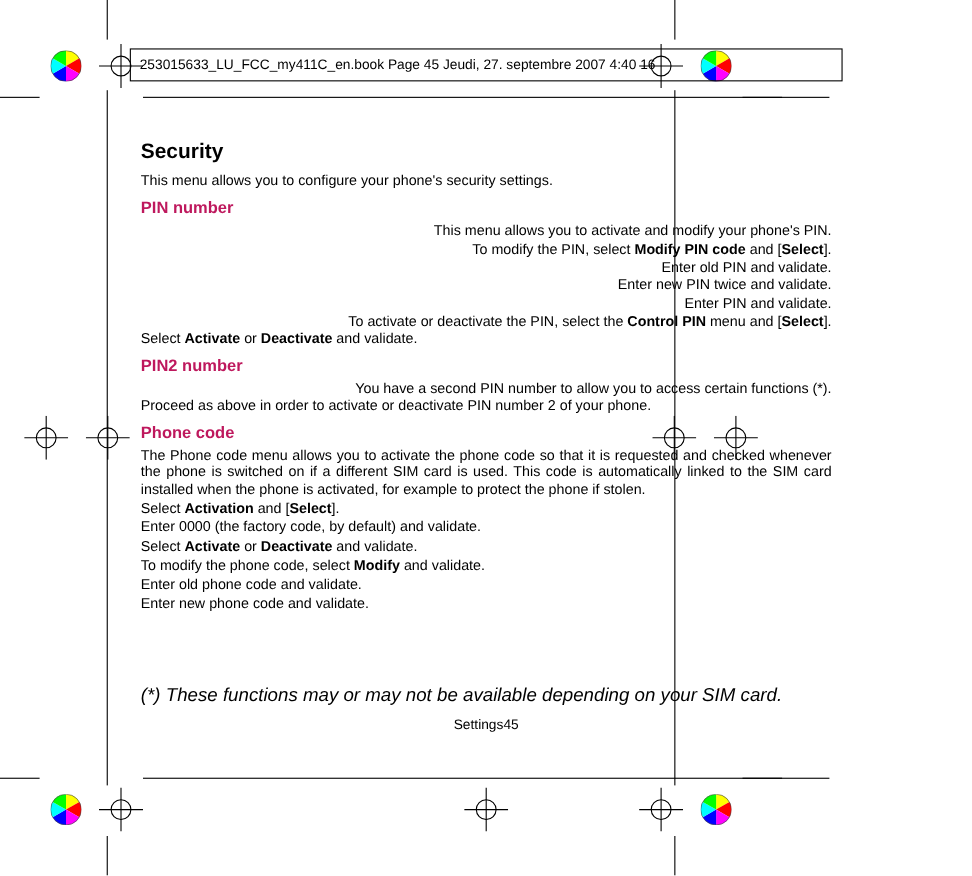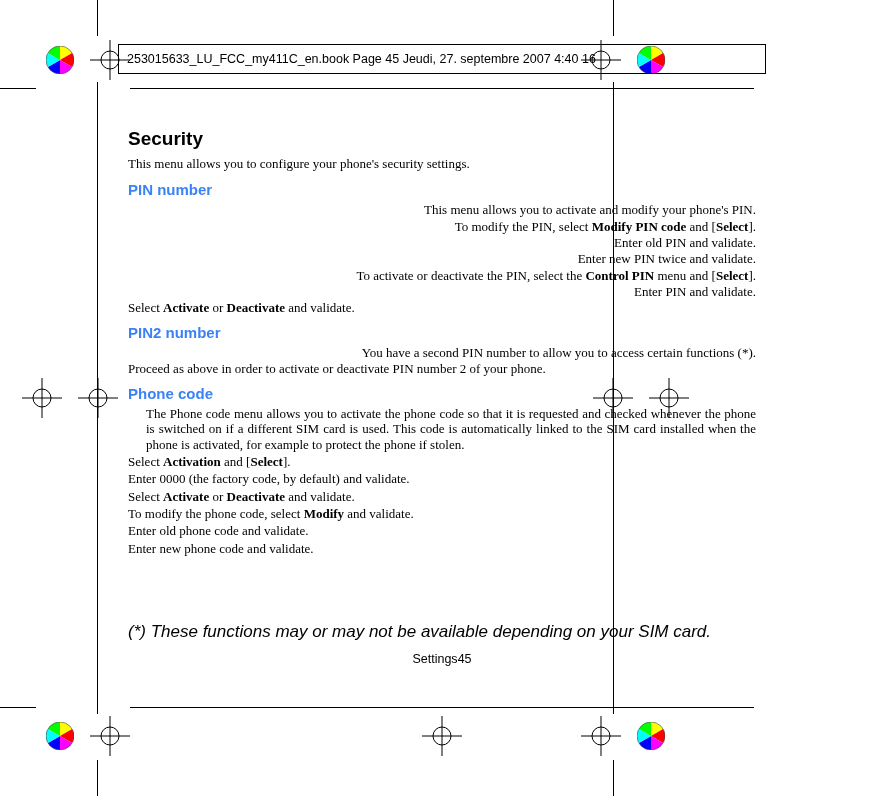--- a/index.html
+++ b/index.html
@@ -16,23 +16,23 @@
   .hline { position: absolute; height: 1px; background: #000; }
   .vline { position: absolute; width: 1px; background: #000; }
 
   
   .header-box { position: absolute; left: 118px; top: 44px; width: 648px; height: 30px; border: 1px solid #000; display: flex; align-items: center; padding: 0 8px; font-size: 12.5px; }
 
   
   .content { position: absolute; left: 128px; top: 128px; width: 628px; font-size: 13px; line-height: 1.15; color: #000; }
   .content h1 { font-size: 19px; font-weight: bold; margin-bottom: 6px; }
   .content .intro { font-size: 13px; margin-bottom: 10px; }
-  .content h2 { font-size: 15px; font-weight: bold; color: #3b82f6; margin-top: 8px; margin-bottom: 4px; }
-  .content p { font-size: 13px; line-height: 1.18; font-family: Liberation Serif, serif; }
-  .content .justify { text-align: justify; margin-left: 18px; }
+  .content h2 { font-size: 15px; font-weight: bold; color: #be185d; margin-top: 8px; margin-bottom: 4px; }
+  .content p { font-size: 13px; line-height: 1.18; }
+  .content .justify { text-align: justify; }
   .content .sp { margin-bottom: 2px; }
   .content .sp2 { margin-bottom: 1px; text-align: right; }
 
   .footnote { position: absolute; left: 128px; top: 622px; width: 628px; font-size: 17px; font-style: italic; }
   .footer { position: absolute; left: 128px; top: 652px; width: 628px; font-size: 12.5px; display: flex; justify-content: center; }
 
   b { font-weight: bold; }
 </style>
 </head>
 <body>
@@ -179,22 +179,22 @@
 
 <div class="content">
   <h1>Security</h1>
   <p class="intro">This menu allows you to configure your phone's security settings.</p>
 
   <h2>PIN number</h2>
   <p class="sp2">This menu allows you to activate and modify your phone's PIN.</p>
   <p class="sp2"><span>To modify the PIN, select </span><b>Modify PIN code</b><span> and [</span><b>Select</b><span>].</span></p>
   <p class="sp2">Enter old PIN and validate.</p>
   <p class="sp2">Enter new PIN twice and validate.</p>
+  <p class="sp2">Enter PIN and validate.</p>
   <p class="sp2"><span>To activate or deactivate the PIN, select the </span><b>Control PIN</b><span> menu and [</span><b>Select</b><span>].</span></p>
-  <p class="sp2">Enter PIN and validate.</p>
   <p class="sp"><span>Select </span><b>Activate</b><span> or </span><b>Deactivate</b><span> and validate.</span></p>
 
   <h2>PIN2 number</h2>
   <p class="sp2">You have a second PIN number to allow you to access certain functions (*).</p>
   <p class="sp">Proceed as above in order to activate or deactivate PIN number 2 of your phone.</p>
 
   <h2>Phone code</h2>
   <p class="sp justify">The Phone code menu allows you to activate the phone code so that it is requested and checked whenever the phone is switched on if a different SIM card is used. This code is automatically linked to the SIM card installed when the phone is activated, for example to protect the phone if stolen.</p>
   <p class="sp"><span>Select </span><b>Activation</b><span> and [</span><b>Select</b><span>].</span></p>
   <p class="sp">Enter 0000 (the factory code, by default) and validate.</p>

